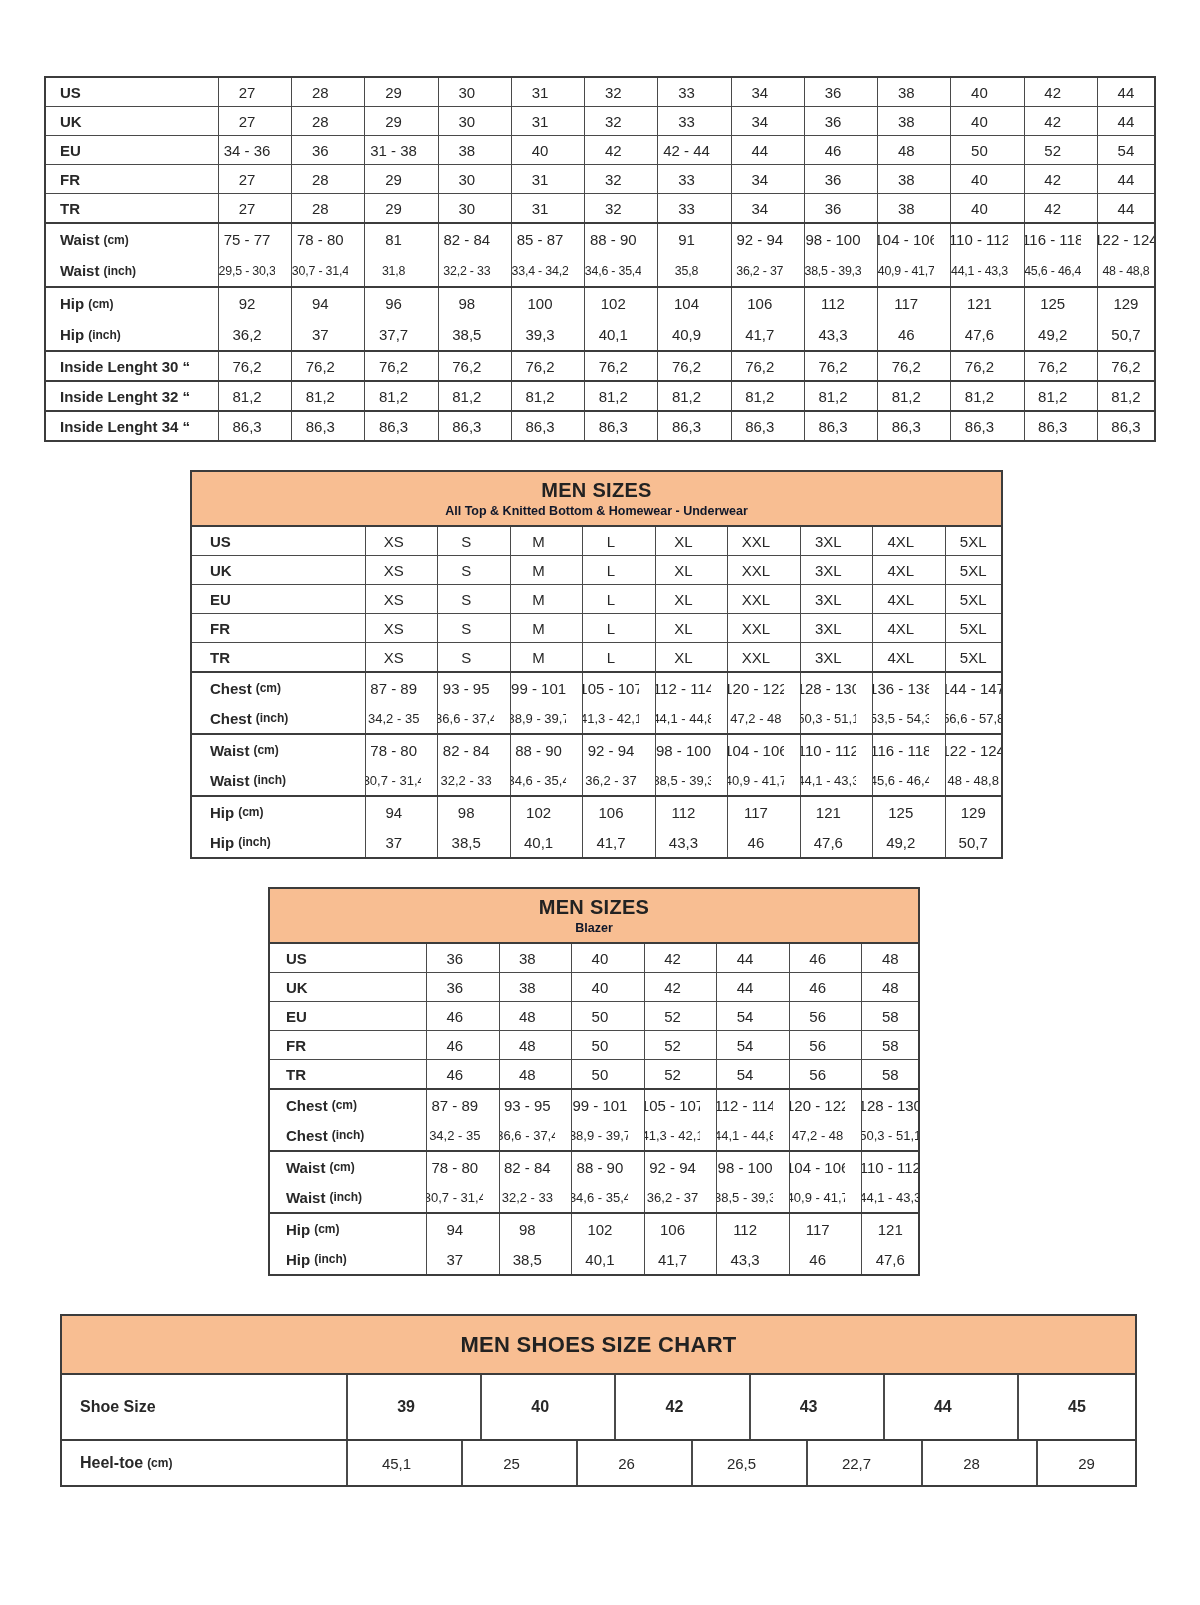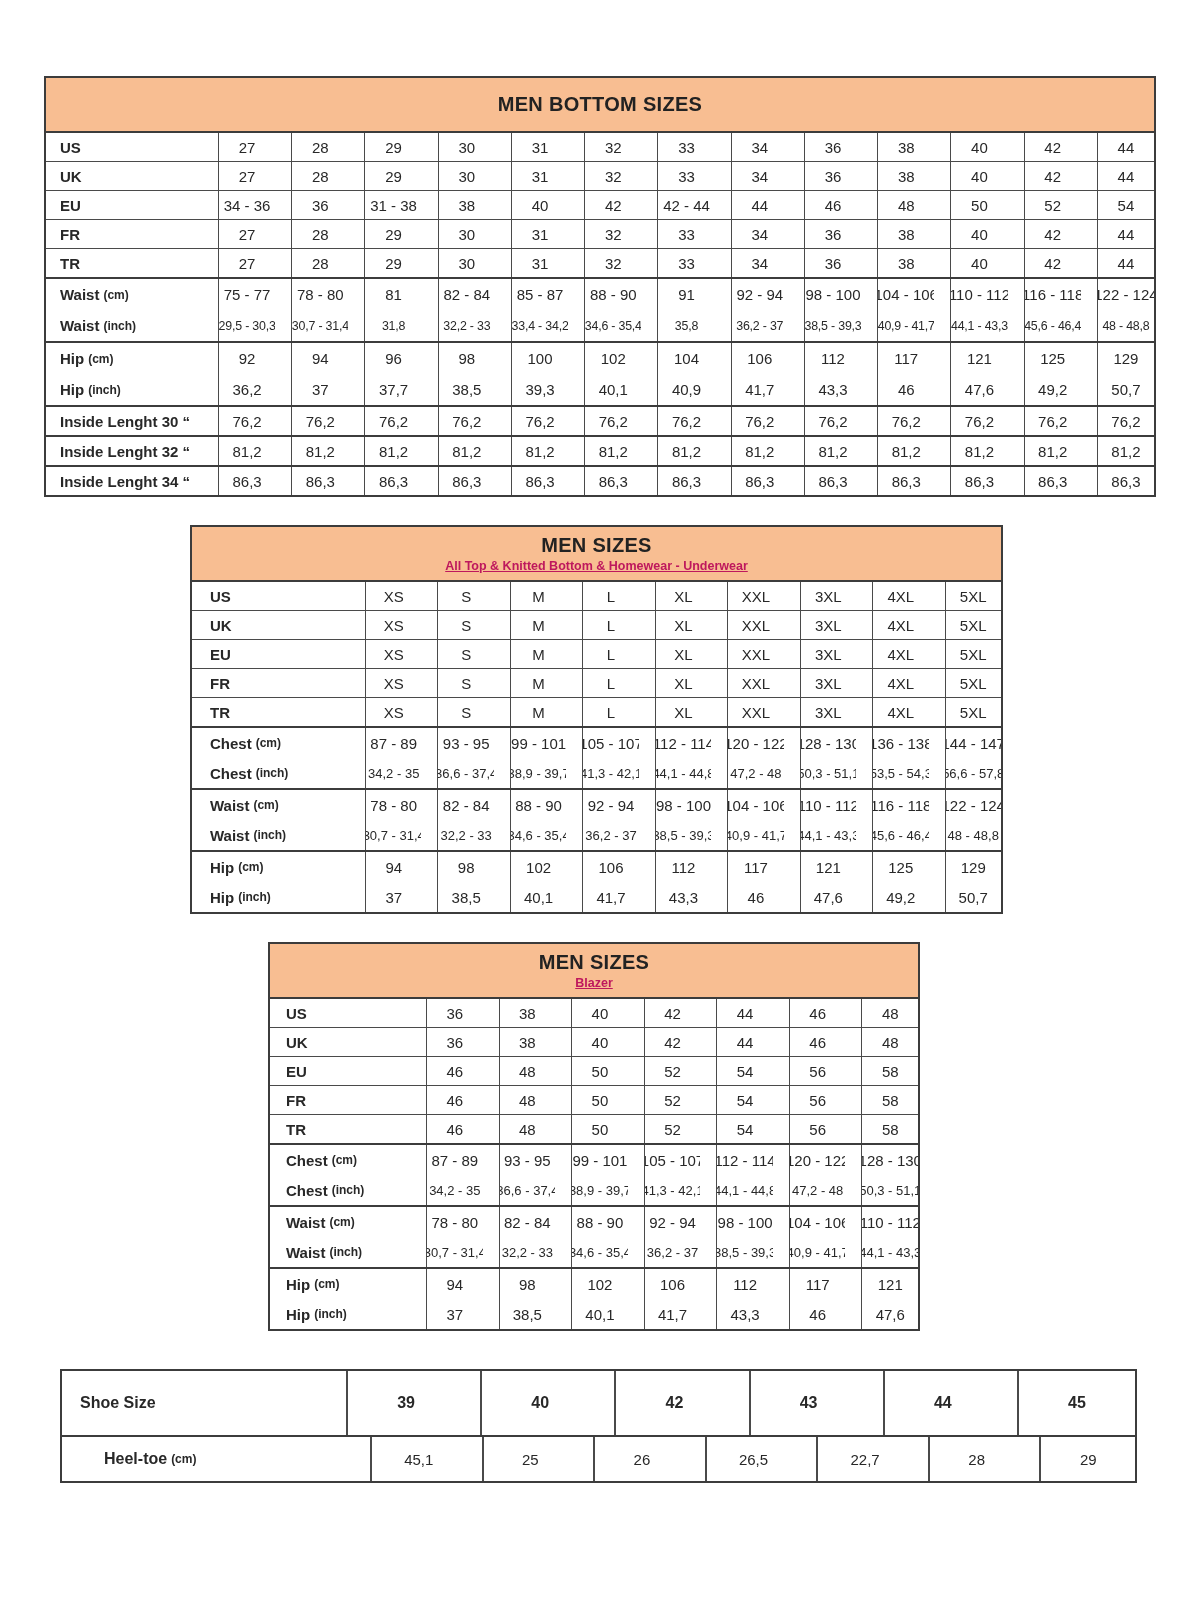--- a/index.html
+++ b/index.html
@@ -10,21 +10,21 @@
   }
   .tbl{
     border:2px solid #3c3c3c;box-sizing:border-box;background:#fff;
   }
   .tbl-header{
     background:#F8BE92;border-bottom:2px solid #3c3c3c;
     display:flex;flex-direction:column;align-items:center;justify-content:center;
     text-align:center;
   }
   .tbl-title{font-weight:bold;font-size:20px;letter-spacing:.3px;color:#222;}
-  .tbl-subtitle{font-weight:bold;font-size:12.5px;margin-top:2px;color:#be185d;text-decoration:underline;}
+  .tbl-subtitle{font-weight:bold;font-size:12.5px;margin-top:2px;color:#0f172a;}
   .tgroup{border-top:2px solid #3c3c3c;}
   .tgroup:first-child{border-top:none;}
   .tgroup.list .trow + .trow{border-top:1px solid #4a4a4a;}
   .tgroup.pair .trow + .trow{border-top:none;}
   .trow{display:flex;align-items:stretch;height:28px;gap:16px;}
   .tgroup.pair .trow{height:30px;}
   .cell{
     flex:1;display:flex;align-items:center;justify-content:center;
     font-size:15px;border-left:1px solid #4a4a4a;box-sizing:border-box;
     white-space:nowrap;overflow:hidden;
@@ -56,29 +56,26 @@
   .t3 .label-cell{width:140px;padding-left:16px;}
 
   
   .t4{margin:38px 0 0 60px;width:1077px;}
   .t4 .tbl-header{height:57px;}
   .t4 .tbl-title{font-size:22px;}
   .t4 .label-cell{width:268px;padding-left:18px;font-size:16px;}
   .t4 .cell{border-left-width:2px;}
   .t4 .cell:first-child{border-left:none;}
   .t4 .tgroup:nth-of-type(1) .trow{height:64px;}
-  .t4 .tgroup:nth-of-type(2) .trow{height:44px;margin-left:24px;}
+  .t4 .tgroup:nth-of-type(2) .trow{height:44px;}
 </style>
 </head>
 <body>
 
 <section class="tbl t1">
-  <div class="tbl-header">
-    <div class="tbl-title">MEN BOTTOM SIZES</div>
-  </div>
   <div class="tbl-body">
       <div class="tgroup list">
         <div class="trow">
           <div class="cell label-cell">
             <span class="lbl-main">US</span>
           </div>
           <div class="cell val">27</div>
           <div class="cell val">28</div>
           <div class="cell val">29</div>
           <div class="cell val">30</div>
@@ -634,20 +631,23 @@
           <div class="cell val">41,7</div>
           <div class="cell val">43,3</div>
           <div class="cell val">46</div>
           <div class="cell val">47,6</div>
         </div>
       </div>
     </div>
 </section>
 
 <section class="tbl t4">
+  <div class="tbl-header">
+    <div class="tbl-title">MEN SHOES SIZE CHART</div>
+  </div>
   <div class="tbl-body">
       <div class="tgroup list">
         <div class="trow">
           <div class="cell label-cell">
             <span class="lbl-main">Shoe Size</span>
           </div>
           <div class="cell val val-bold">39</div>
           <div class="cell val val-bold">40</div>
           <div class="cell val val-bold">42</div>
           <div class="cell val val-bold">43</div>

